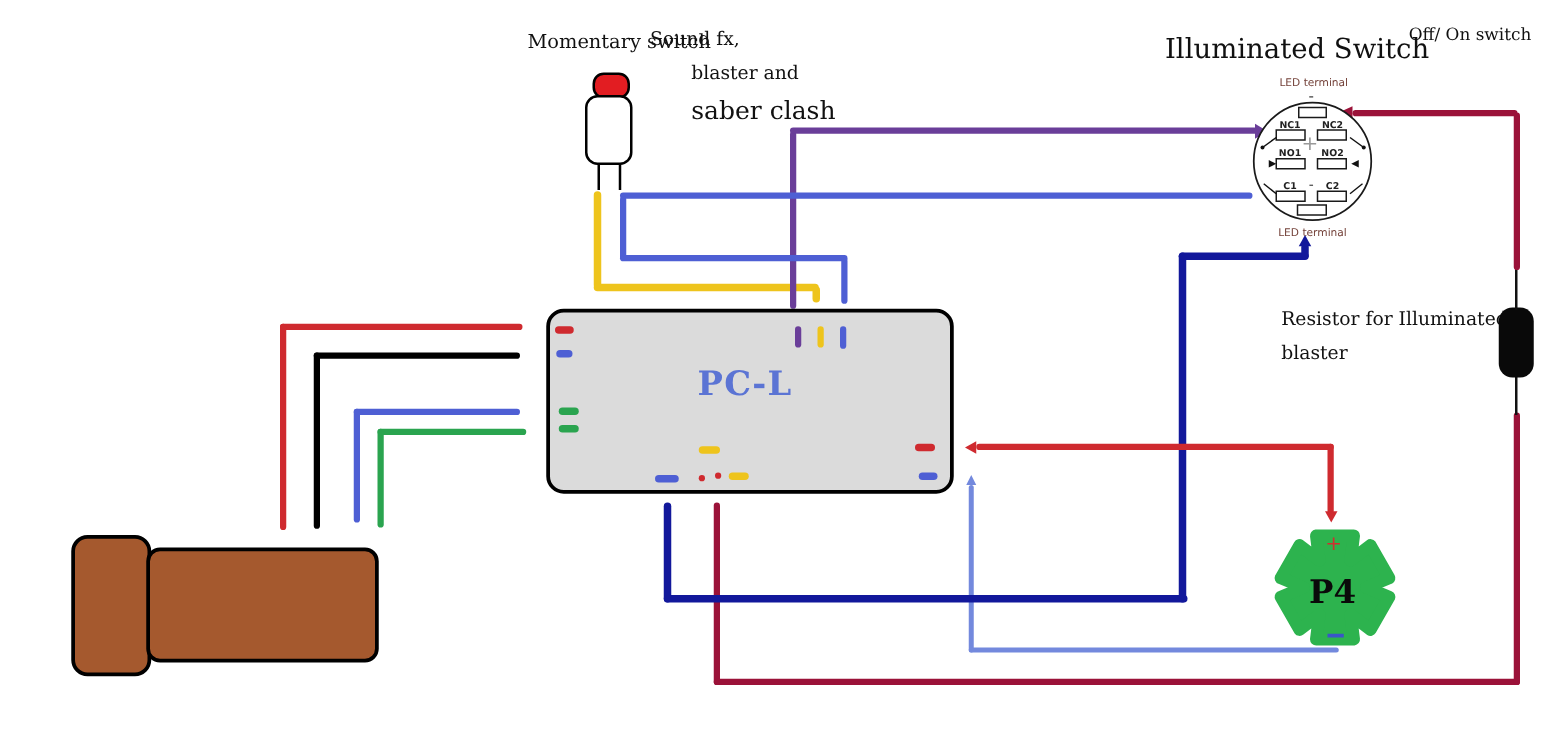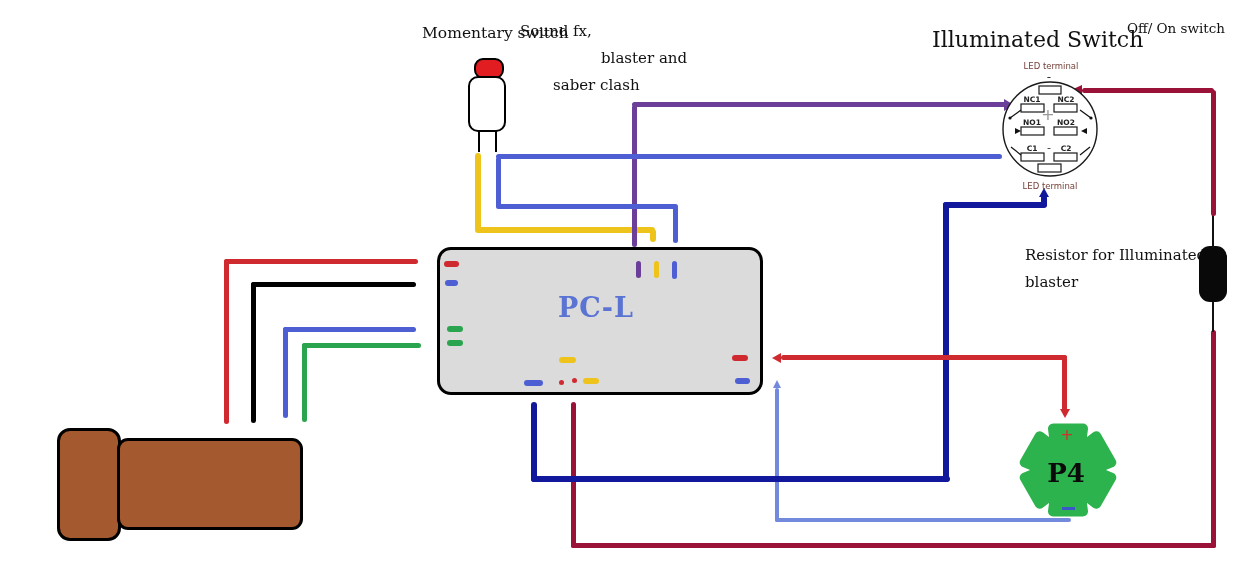--- a/index.html
+++ b/index.html
@@ -36,22 +36,22 @@
   svg{position:absolute;overflow:visible;}
   .svgtext{font-family:"DejaVu Sans","Liberation Sans",sans-serif;}
 </style>
 </head>
 <body>
 
 <div id="canvas">
 
   <div class="t" style="left:422px;top:24px;font-size:15.5px;">Momentary switch</div>
   <div class="t" style="left:520px;top:22px;font-size:15px;">Sound fx,</div>
-  <div class="t" style="left:553px;top:49px;font-size:15px;margin-left:48px;">blaster and</div>
-  <div class="t" style="left:553px;top:76px;font-size:15px;">saber clash</div>
+  <div class="t" style="left:553px;top:49px;font-size:15px;">blaster and</div>
+  <div class="t" style="left:553px;top:76px;font-size:20px;">saber clash</div>
   <div class="t" style="left:932px;top:27px;font-size:22px;">Illuminated Switch</div>
   <div class="t" style="left:1127px;top:20px;font-size:13.5px;">Off/ On switch</div>
   <div class="t" style="left:1025px;top:246px;font-size:15px;">Resistor for Illuminated</div>
   <div class="t" style="left:1025px;top:273px;font-size:15px;">blaster</div>
 
   <div class="msw-cap"></div>
   <div class="msw-body"></div>
   <div class="msw-leg" style="left:478px;"></div>
   <div class="msw-leg" style="left:495px;"></div>
 

